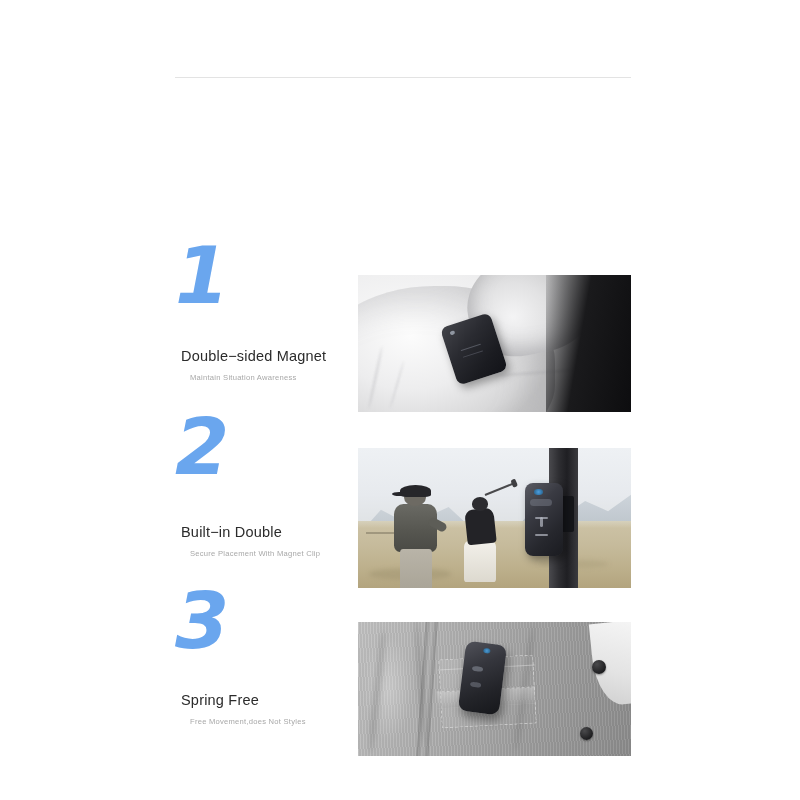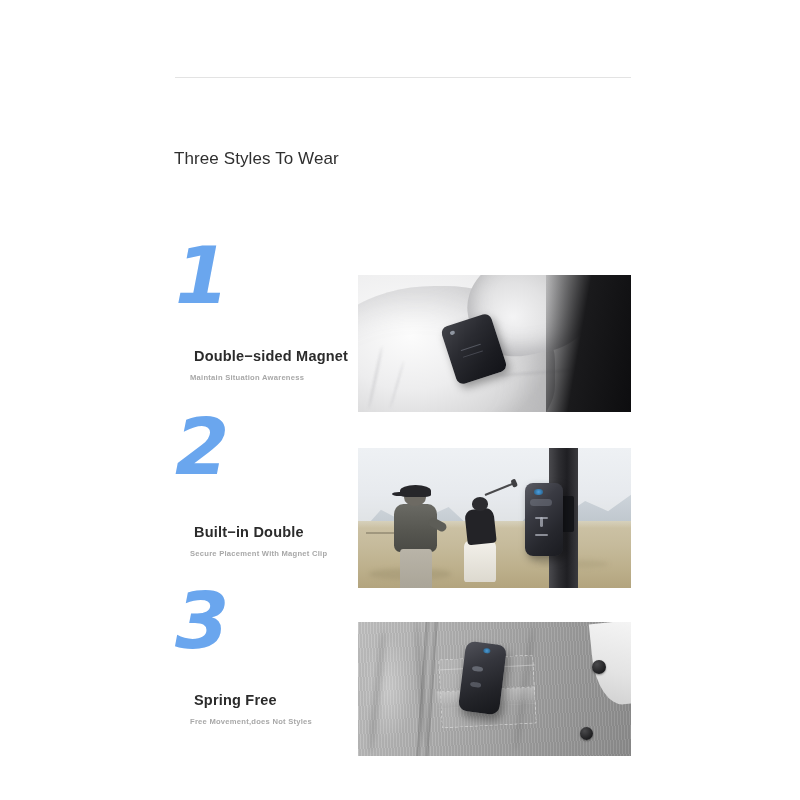--- a/index.html
+++ b/index.html
@@ -90,34 +90,34 @@
     left: 0;
     top: 0;
     width: 185px;
     height: 100%;
     background: #ffffff;
     z-index: 3;
   }
 
   .card-title {
     position: absolute;
-    left: 21px;
+    left: 8px;
     bottom: 48px;
     font-size: 14.5px;
-    font-weight: 700;
+    font-weight: 400;
     color: #2b2b2b;
     letter-spacing: 0.2px;
     white-space: nowrap;
   }
   .card-sub {
     position: absolute;
     left: 17px;
     bottom: 30px;
     font-size: 7.6px;
-    font-weight: 700;
+    font-weight: 400;
     color: #a8a8a8;
     letter-spacing: 0.25px;
     white-space: nowrap;
   }
 
   .card-number {
     position: absolute;
     left: 2px;
     font-family: "DejaVu Sans", sans-serif;
     font-size: 78px;
@@ -394,21 +394,20 @@
   }
 </style>
 </head>
 <body>
 
 <div class="page">
 
   <div class="top-rule"></div>
 
   <div class="headline">
-    <p class="headline-sub">Three Styles To Wear</p>
   </div>
 
   <div class="card" id="card-1">
     <div class="card-frame"></div>
 
     <div class="card-photo ph1">
       <div class="shoulder"></div>
       <div class="neck"></div>
       <div class="collar"></div>
       <div class="fold-a"></div>

